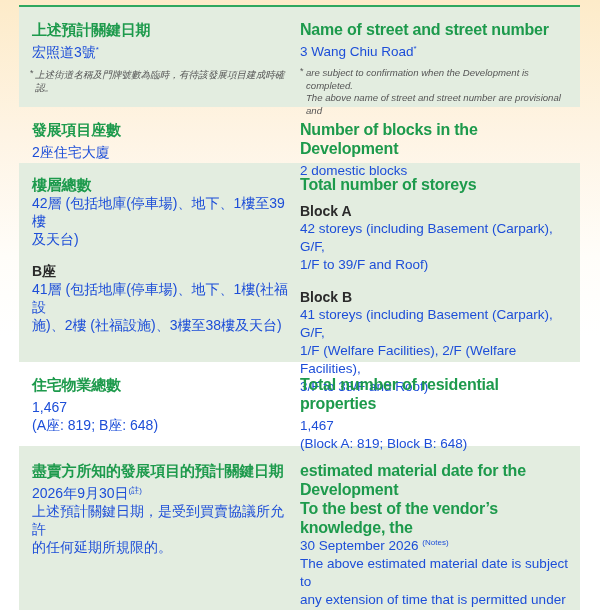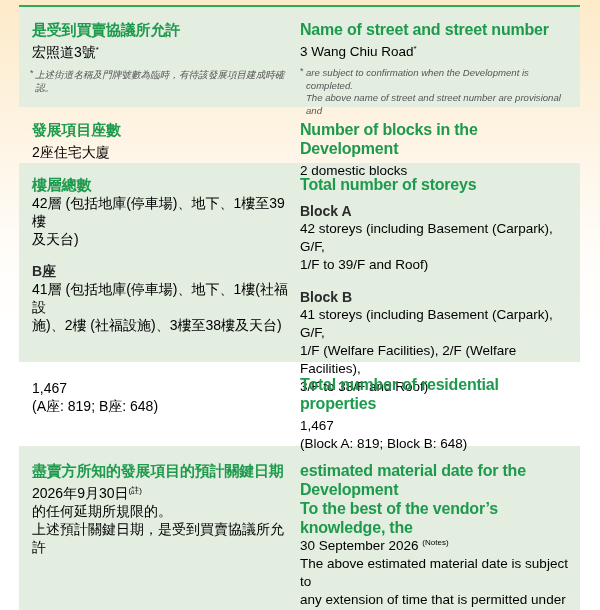--- a/index.html
+++ b/index.html
@@ -45,21 +45,21 @@
       color: #1d9a4c;
       font-weight: bold;
       font-size: 16px;
       line-height: 19px;
       letter-spacing: -0.2px;
     }
     .zh .heading { font-size: 15px; }
     .body-text {
       font-size: 13.5px;
       line-height: 18px;
-      color: #000000;
+      color: #1d4ed8;
     }
     .zh .body-text { font-size: 14px; }
     .note {
       font-style: italic;
       font-size: 9.6px;
       line-height: 12.5px;
       color: #555;
       position: relative;
     }
     .note .ast {
@@ -85,21 +85,21 @@
     .mt8 { margin-top: 8px; }
     .mt14 { margin-top: 14px; }
   </style>
 </head>
 <body>
 
 <div class="panel">
 
   <div class="row green" style="height:100px; padding-top:13px;">
     <div class="col-zh zh">
-      <div class="heading">是受到買賣協議所允許</div>
+      <div class="heading">上述預計關鍵日期</div>
       <div class="body-text mt4"><span>宏照道3號</span><sup>*</sup></div>
       <div class="note mt8"><span class="ast">*</span><span>上述街道名稱及門牌號數為臨時，有待該發展項目建成時確認。</span></div>
     </div>
     <div class="col-en en">
       <div class="heading">Name of street and street number</div>
       <div class="body-text mt4"><span>3 Wang Chiu Road</span><sup>*</sup></div>
       <div class="note mt6">
           <span class="ast">*</span>
           <div>are subject to confirmation when the Development is completed.</div>
           <div>The above name of street and street number are provisional and</div>
@@ -134,36 +134,37 @@
       <div class="body-text">1/F to 39/F and Roof)</div>
       <div class="block-label mt14">Block B</div>
       <div class="body-text"><span class="bold">41 storeys</span><span> (including Basement (Carpark), G/F,</span></div>
       <div class="body-text">1/F (Welfare Facilities), 2/F (Welfare Facilities),</div>
       <div class="body-text">3/F to 38/F and Roof)</div>
     </div>
   </div>
 
   <div class="row white" style="height:84px; padding-top:13px;">
     <div class="col-zh zh">
+      <div class="heading">住宅物業總數</div>
       <div class="body-text mt4">1,467</div>
       <div class="body-text">(A座: 819; B座: 648)</div>
     </div>
     <div class="col-en en">
       <div class="heading">Total number of residential properties</div>
       <div class="body-text mt4">1,467</div>
       <div class="body-text">(Block A: 819; Block B: 648)</div>
     </div>
   </div>
 
   <div class="row green" style="height:185px; padding-top:15px;">
     <div class="col-zh zh">
       <div class="heading">盡賣方所知的發展項目的預計關鍵日期</div>
       <div class="body-text mt4"><span>2026年9月30日</span><sup>(註)</sup></div>
+      <div class="body-text">上述預計關鍵日期，是受到買賣協議所允許</div>
       <div class="body-text">的任何延期所規限的。</div>
-      <div class="body-text">上述預計關鍵日期，是受到買賣協議所允許</div>
     </div>
     <div class="col-en en">
       <div class="heading">estimated material date for the Development</div>
       <div class="heading">To the best of the vendor’s knowledge, the</div>
       <div class="body-text"><span>30 September 2026</span> <sup>(Notes)</sup></div>
       <div class="body-text">The above estimated material date is subject to</div>
       <div class="body-text">any extension of time that is permitted under the</div>
 
     </div>
   </div>

